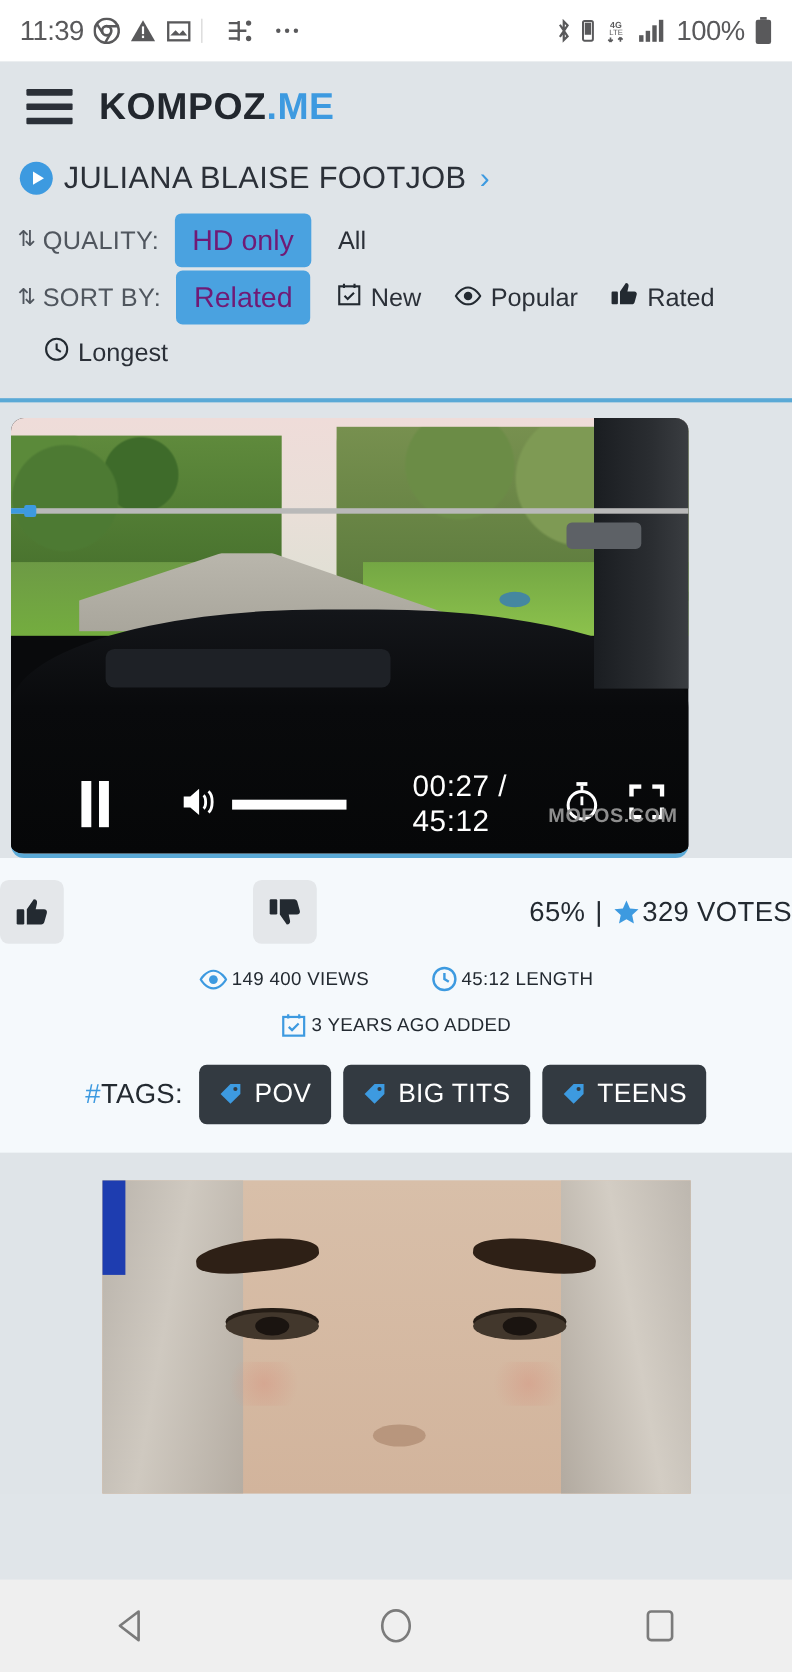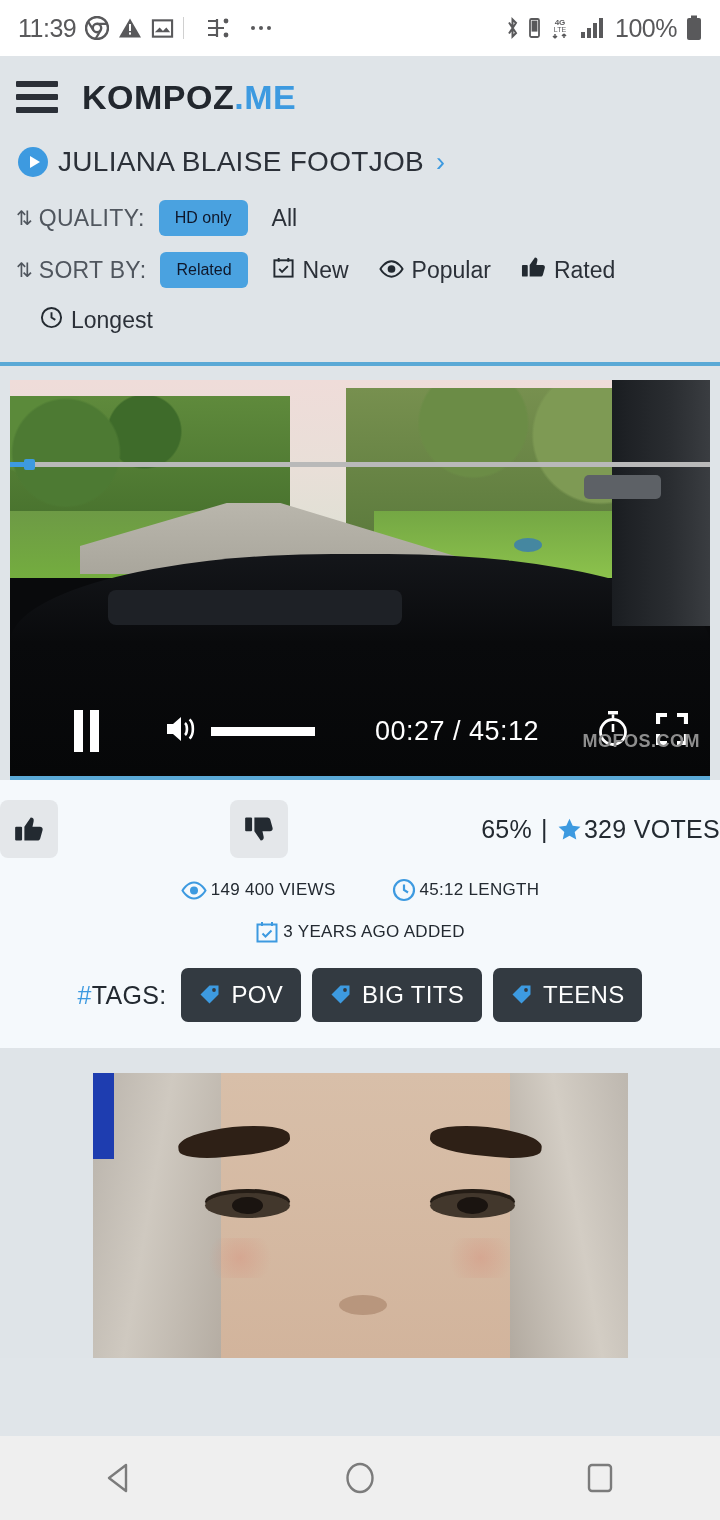--- a/index.html
+++ b/index.html
@@ -18,21 +18,21 @@
   }
   .sb-left, .sb-right { display:flex; align-items:center; gap:9px; }
   .sb-time { font-size:25px; color:#59595b; letter-spacing:-0.5px; font-weight:400; }
   .sb-ico { display:flex; align-items:center; justify-content:center; }
   .sb-pct { font-size:25px; color:#59595b; letter-spacing:-0.5px; }
   .divider-v { width:1px; height:22px; background:#d0d0d0; }
 
   
   .appheader {
     background:#dfe4e8; height:82px;
-    display:flex; align-items:center; gap:24px; padding:0 16px;
+    display:flex; align-items:center; gap:24px; padding:0 24px;
   }
   .hamburger { width:42px; display:flex; flex-direction:column; gap:7px; cursor:pointer; }
   .hamburger i { display:block; height:6px; background:#2b3038; border-radius:1px; }
   .logo { font-size:34px; font-weight:bold; letter-spacing:0.5px; }
   .logo .dark { color:#22272e; }
   .logo .blue { color:#3d9ae0; }
 
   
   .filterpanel { background:#dfe4e8; padding:0 14px 18px 14px; }
   .titlerow { display:flex; align-items:center; gap:10px; padding:8px 0 14px 4px; }
@@ -45,35 +45,35 @@
     border-top:6px solid transparent; border-bottom:6px solid transparent;
     margin-left:3px;
   }
   .pagetitle { font-size:28px; color:#2b3038; letter-spacing:0.3px; }
   .chev { color:#3d9ae0; font-size:27px; line-height:1; margin-left:2px; }
 
   .frow { display:flex; align-items:center; gap:0px; min-height:52px; padding-left:2px; }
   .fsortglyph { color:#50565e; font-size:20px; margin-right:6px; line-height:1; }
   .flabel { font-size:23px; color:#50565e; letter-spacing:0.3px; margin-right:14px; white-space:nowrap; }
   .pill {
-    background:#4aa2e0; color:#0f172a; font-size:16px;
+    background:#4aa2e0; color:#701a75; font-size:26px;
     padding:9px 16px; border-radius:6px; white-space:nowrap;
   }
   .fopt {
     font-size:23px; color:#2b3038; display:flex; align-items:center;
     gap:8px; margin-left:30px; white-space:nowrap;
   }
   .fopt.first { margin-left:24px; }
   .fopt svg { flex:0 0 auto; }
   .frow.longest { min-height:48px; padding-left:26px; }
   .blueline { height:4px; background:#5aa9d6; }
 
   
   .playerwrap { padding:14px 10px 0 10px; background:#dfe4e8; }
-  .player { position:relative; width:700px; height:400px; overflow:hidden; border-bottom:4px solid #5aa9d6; }
+  .player { position:relative; width:616px; height:400px; overflow:hidden; border-bottom:4px solid #5aa9d6;border-radius:12px; }
 
   
   .scene { position:absolute; inset:0; background:#090a0c; }
   .sky { position:absolute; left:0; top:0; width:100%; height:40%;
          background:linear-gradient(180deg,#efdcd9 0%,#e9dfd8 55%,#dfe0d4 100%); }
   .road { position:absolute; left:10%; top:31%; width:62%; height:18%;
           background:linear-gradient(180deg,#b9b6ac 0%,#a9a69c 100%);
           clip-path:polygon(34% 0%, 46% 0%, 100% 100%, -22% 100%); }
   .grassL { position:absolute; left:0; top:33%; width:34%; height:17%;
           background:linear-gradient(180deg,#6d9a45 0%,#74ad3f 100%); }

